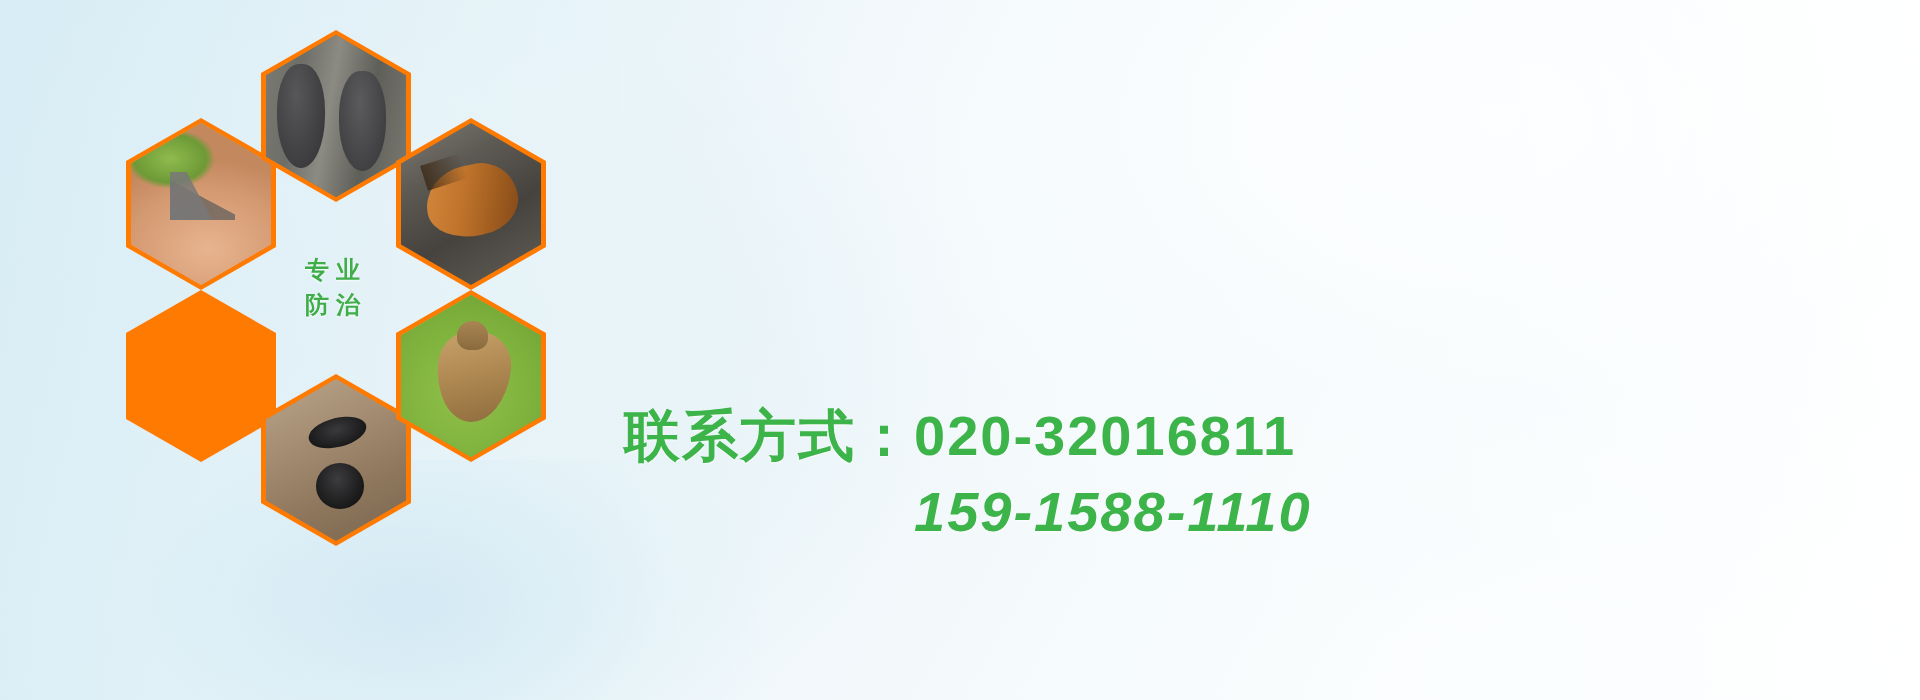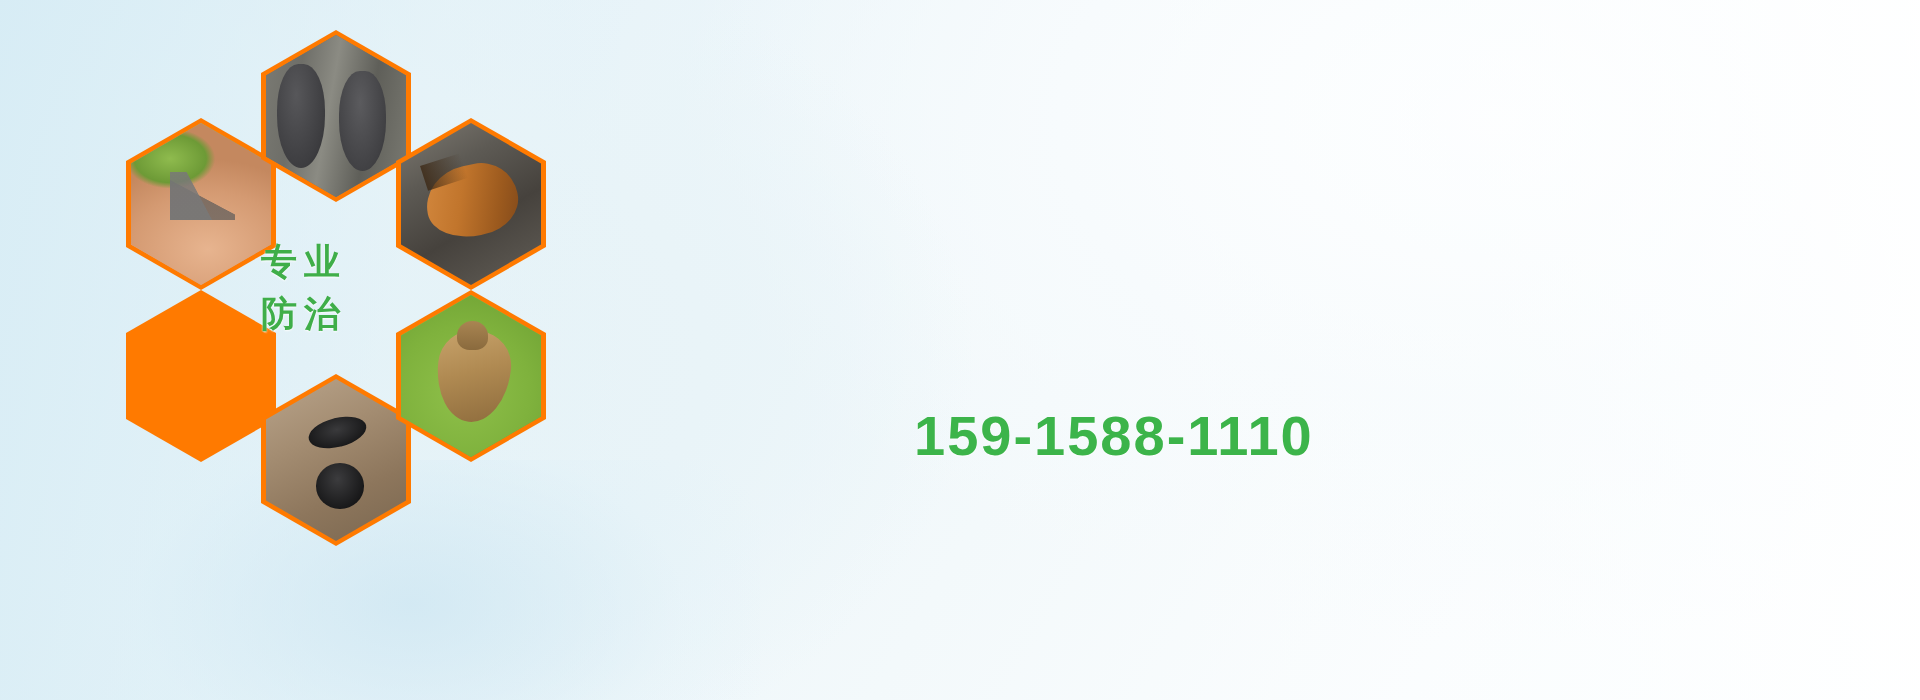--- a/index.html
+++ b/index.html
@@ -43,23 +43,23 @@
   .hex-rats{left:165px;top:22px;}
   .hex-cockroach{left:300px;top:110px;}
   .hex-flies{left:30px;top:282px;}
   .hex-center{left:165px;top:194px;}
   .hex-ant{left:165px;top:366px;}
   .hex-bug{left:300px;top:282px;}
 
   
   .hex-center{width:150px;height:172px;background:none;}
   .hex-label{
-    display:flex;flex-direction:column;align-items:flex-start;justify-content:center;
+    display:flex;flex-direction:column;align-items:center;justify-content:center;
     width:100%;height:100%;
-    color:#3fae49;font-weight:700;font-size:36px;letter-spacing:7px;
+    color:#3fae49;font-weight:700;font-size:24px;letter-spacing:7px;
     line-height:1.45;text-shadow:0 1px 2px rgba(255,255,255,.9);
     font-family:"Liberation Sans","DejaVu Sans",sans-serif;
   }
   .hex-label span{display:block;}
 
   
   .art-mosquito{
     background:
       radial-gradient(ellipse 60px 40px at 28% 22%, #8fbb4e 0%, #6d9a36 60%, rgba(109,154,54,0) 75%),
       radial-gradient(ellipse 120px 90px at 55% 78%, #e7b48f 0%, #d49a72 65%, #c4885f 100%),
@@ -144,21 +144,21 @@
     letter-spacing:1px;text-align:justify;text-justify:inter-ideograph;
     text-indent:66px;margin:0;
     text-shadow:0 1px 1px rgba(255,255,255,.75);
   }
   #contact{position:absolute;left:624px;top:398px;width:1290px;}
   .contact-line{
     color:#3cb44a;font-size:56px;font-weight:600;line-height:76px;
     letter-spacing:2px;margin:0;
     text-shadow:0 1px 2px rgba(255,255,255,.8);
   }
-  .contact-line.second{padding-left:290px;}
+  .contact-line.second{padding-left:290px;font-style:italic;}
 </style>
 </head>
 <body>
 
 <div id="banner">
 
   <div class="bg-streak streak-a"></div>
   <div class="bg-streak streak-b"></div>
   <div class="bg-streak streak-c"></div>
 
@@ -204,16 +204,17 @@
       <div class="hex-label">
         <span>专业</span>
         <span>防治</span>
       </div>
     </div>
 
   </div>
 
 
   <div id="contact">
+    <p class="contact-line">联系方式：020-32016811</p>
     <p class="contact-line second">159-1588-1110</p>
   </div>
 
 </div>
 
 </body></html>

